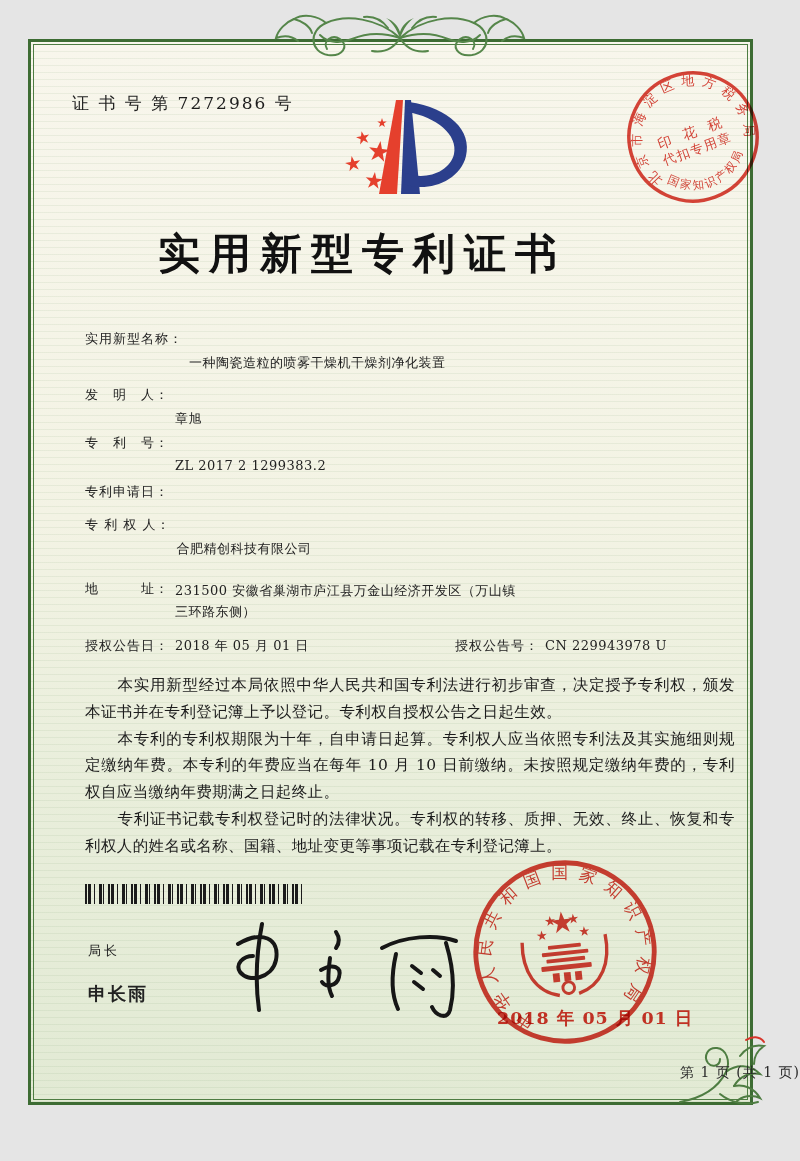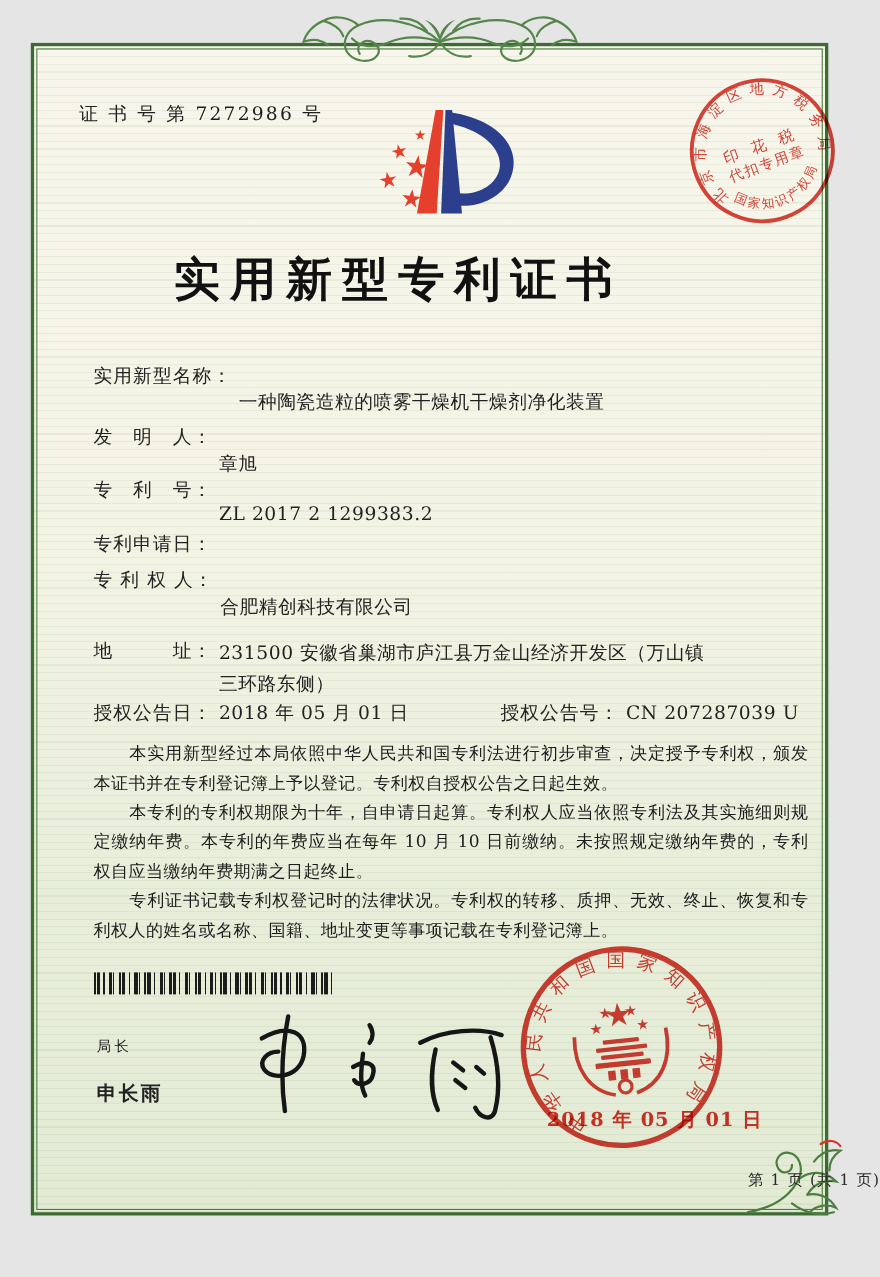--- a/index.html
+++ b/index.html
@@ -17,21 +17,21 @@
       repeating-linear-gradient(0deg, rgba(110,150,100,0.10) 0 1px, rgba(255,255,255,0) 1px 7px),
       linear-gradient(180deg,#f8f6ec 0%,#f3f3e4 45%,#e9eedb 70%,#e2ead4 100%);
   }
   .frame-inner{position:absolute;left:2px;top:2px;right:2px;bottom:2px;border:1px solid #4e7d42;}
   .cert-no{position:absolute;left:72px;top:92px;font-size:17px;letter-spacing:2px;color:#1d1d1d;}
   .logo{position:absolute;left:312px;top:94px;}
   .title{
     position:absolute;left:0;top:210px;width:724px;text-align:center;
     font-size:42px;font-weight:bold;letter-spacing:9px;color:#111;margin-top:16px;
   }
-  .row{position:absolute;left:85px;width:655px;font-size:17px;display:flex;align-items:flex-start;}
+  .row{position:absolute;left:85px;width:655px;font-size:13px;display:flex;align-items:flex-start;}
   .row .lbl{white-space:pre;letter-spacing:1px;}
   .row .val{margin-left:6px;letter-spacing:0.5px;margin-top:24px;}
   .val-block{margin-left:6px;letter-spacing:0.5px;line-height:1.65;}
   .grant-row{display:block;}
   .grant-row .pair{position:absolute;top:0;left:0;white-space:nowrap;}
   .grant-row .pair2{left:370px;}
   .body-text{
     position:absolute;left:85px;top:672px;width:650px;
     font-size:15.5px;line-height:1.73;text-align:justify;color:#1c1c1c;letter-spacing:0.4px;
   }
@@ -135,21 +135,21 @@
   <div class="row" style="top:516px">
     <span class="lbl">专 利 权 人：</span>
       <span class="val">合肥精创科技有限公司</span>
   </div>
   <div class="row" style="top:580px">
     <span class="lbl">地　　　址：</span>
     <span class="val-block"><span>231500 安徽省巢湖市庐江县万金山经济开发区（万山镇</span><br><span>三环路东侧）</span></span>
   </div>
   <div class="row grant-row" style="top:637px;height:24px">
     <span class="pair"><span class="lbl">授权公告日：</span><span class="val">2018 年 05 月 01 日</span></span>
-    <span class="pair pair2"><span class="lbl">授权公告号：</span><span class="val">CN 207287039 U</span></span>
+    <span class="pair pair2"><span class="lbl">授权公告号：</span><span class="val">CN 229943978 U</span></span>
   </div>
 
   <div class="body-text">
     <p>本实用新型经过本局依照中华人民共和国专利法进行初步审查，决定授予专利权，颁发本证书并在专利登记簿上予以登记。专利权自授权公告之日起生效。</p>
     <p>本专利的专利权期限为十年，自申请日起算。专利权人应当依照专利法及其实施细则规定缴纳年费。本专利的年费应当在每年 10 月 10 日前缴纳。未按照规定缴纳年费的，专利权自应当缴纳年费期满之日起终止。</p>
     <p>专利证书记载专利权登记时的法律状况。专利权的转移、质押、无效、终止、恢复和专利权人的姓名或名称、国籍、地址变更等事项记载在专利登记簿上。</p>
   </div>
 
   <div class="barcode"></div>
 

